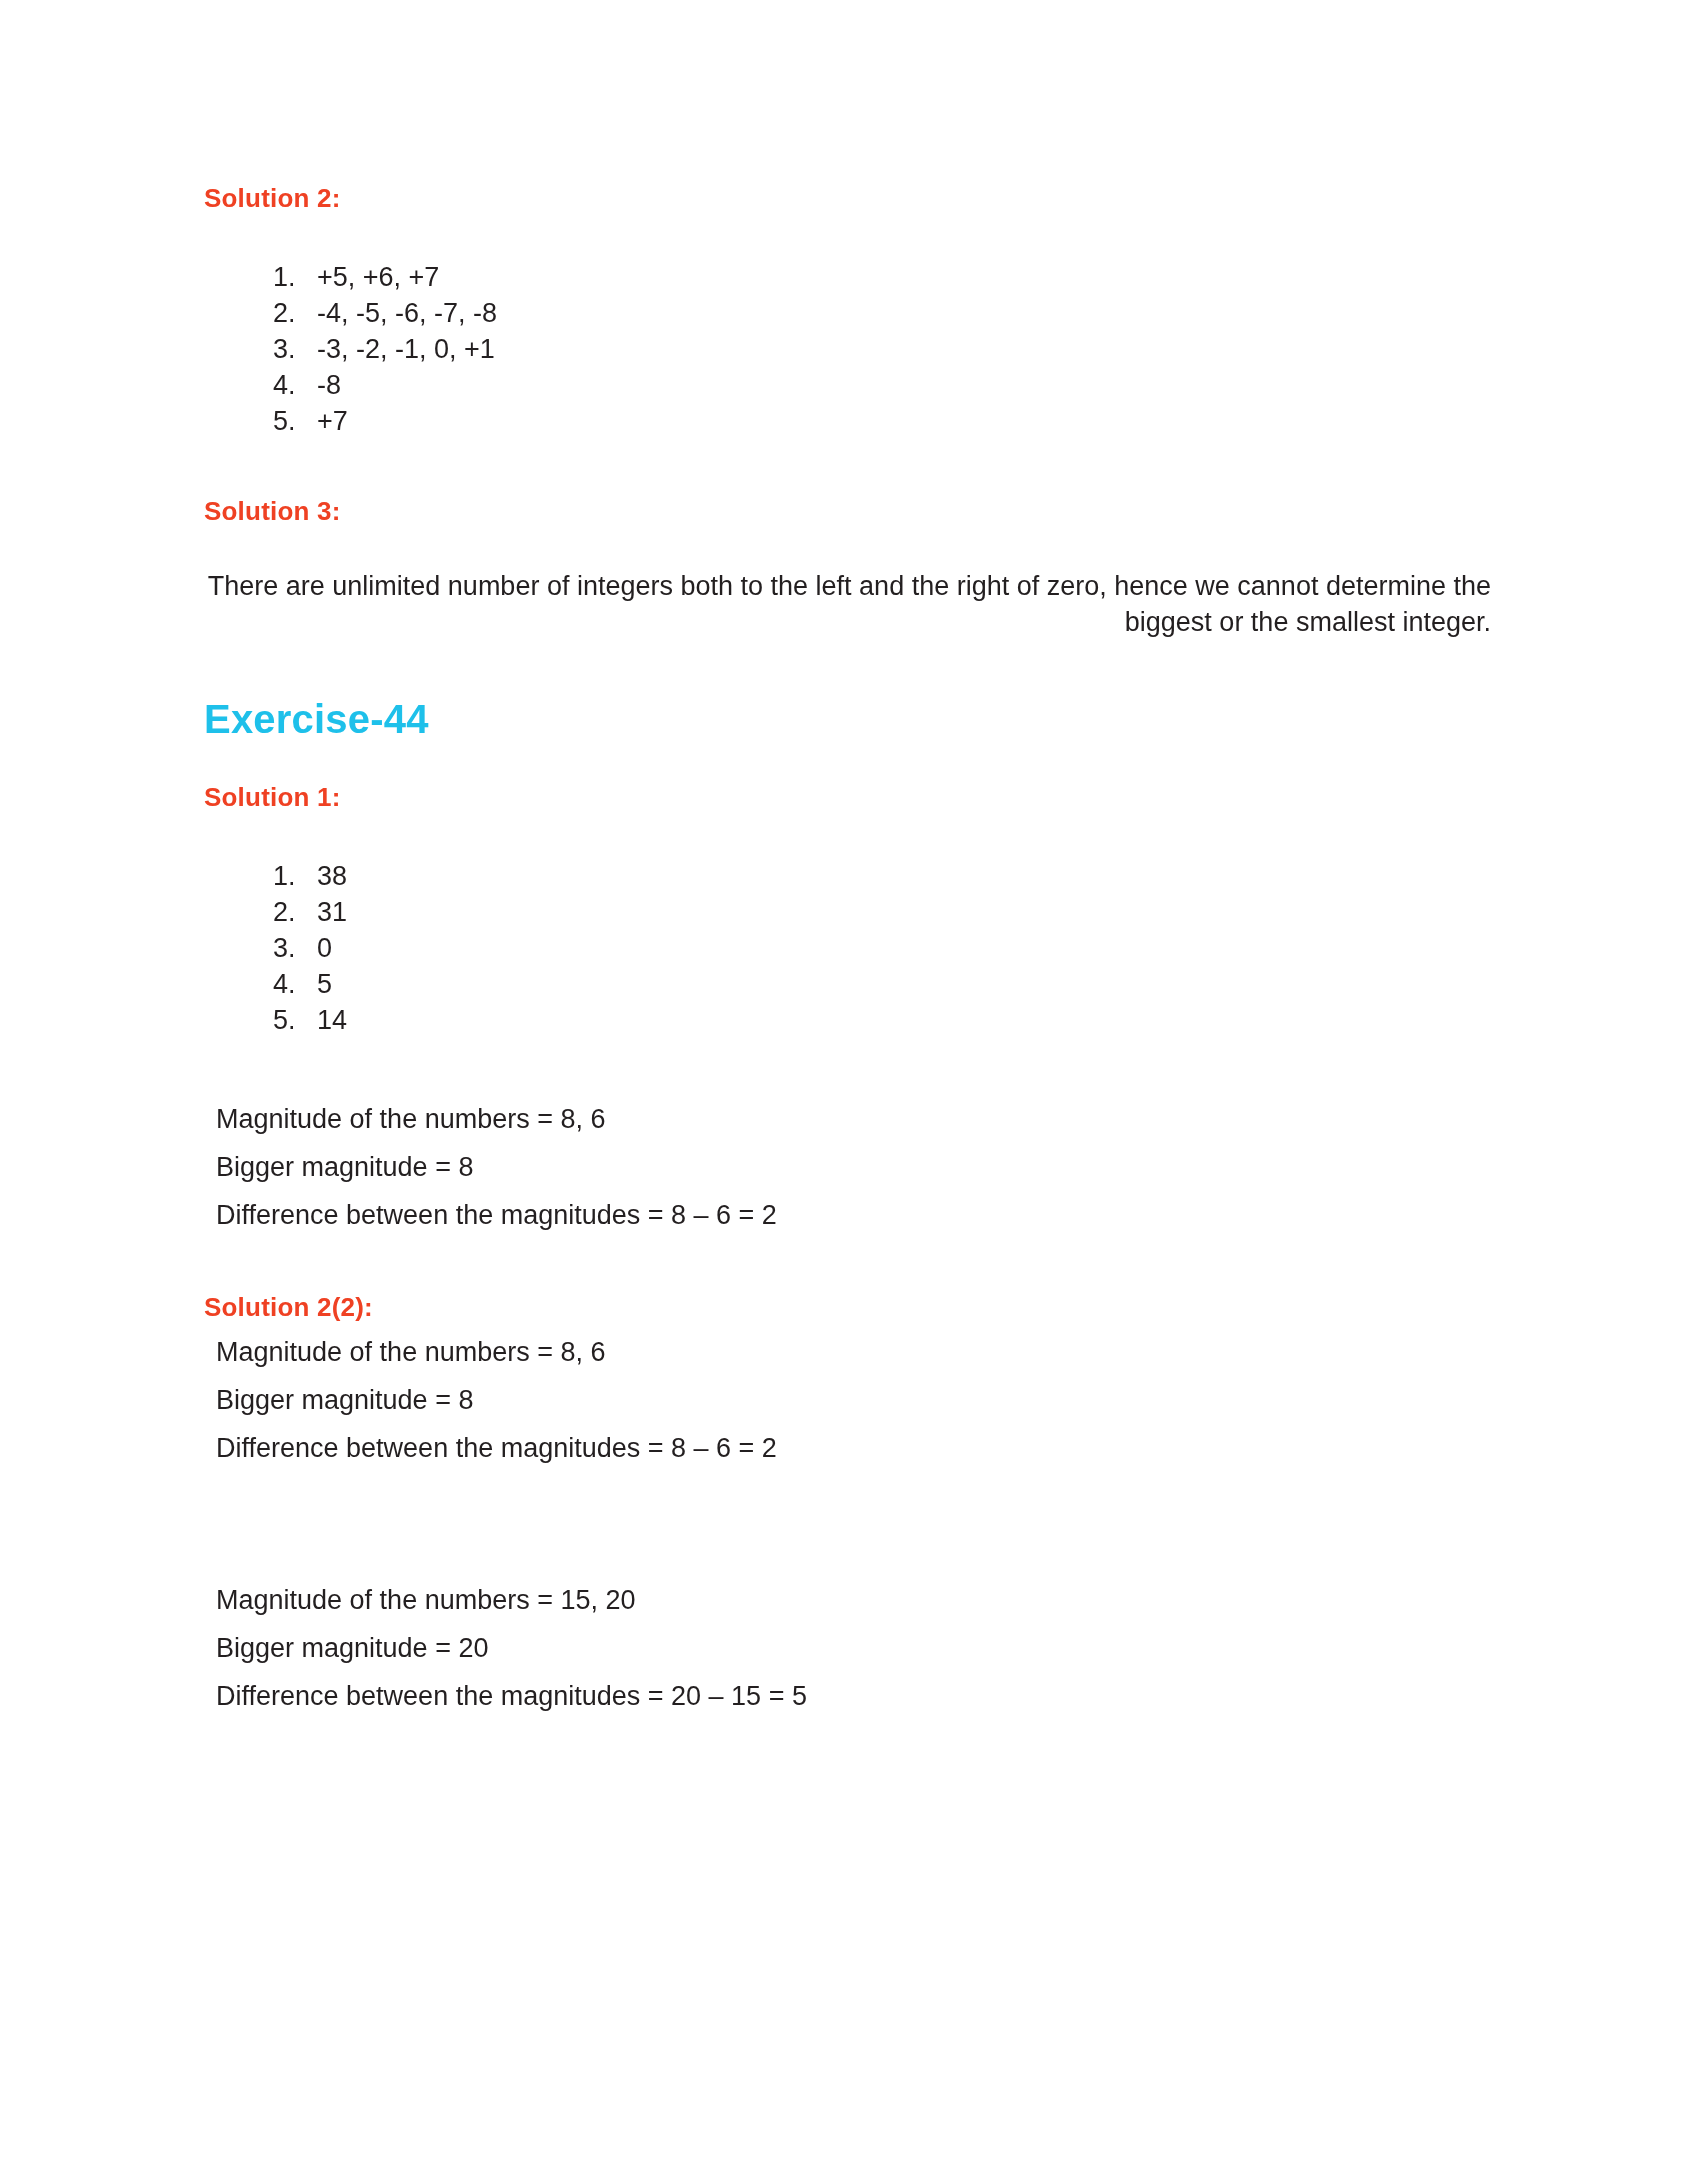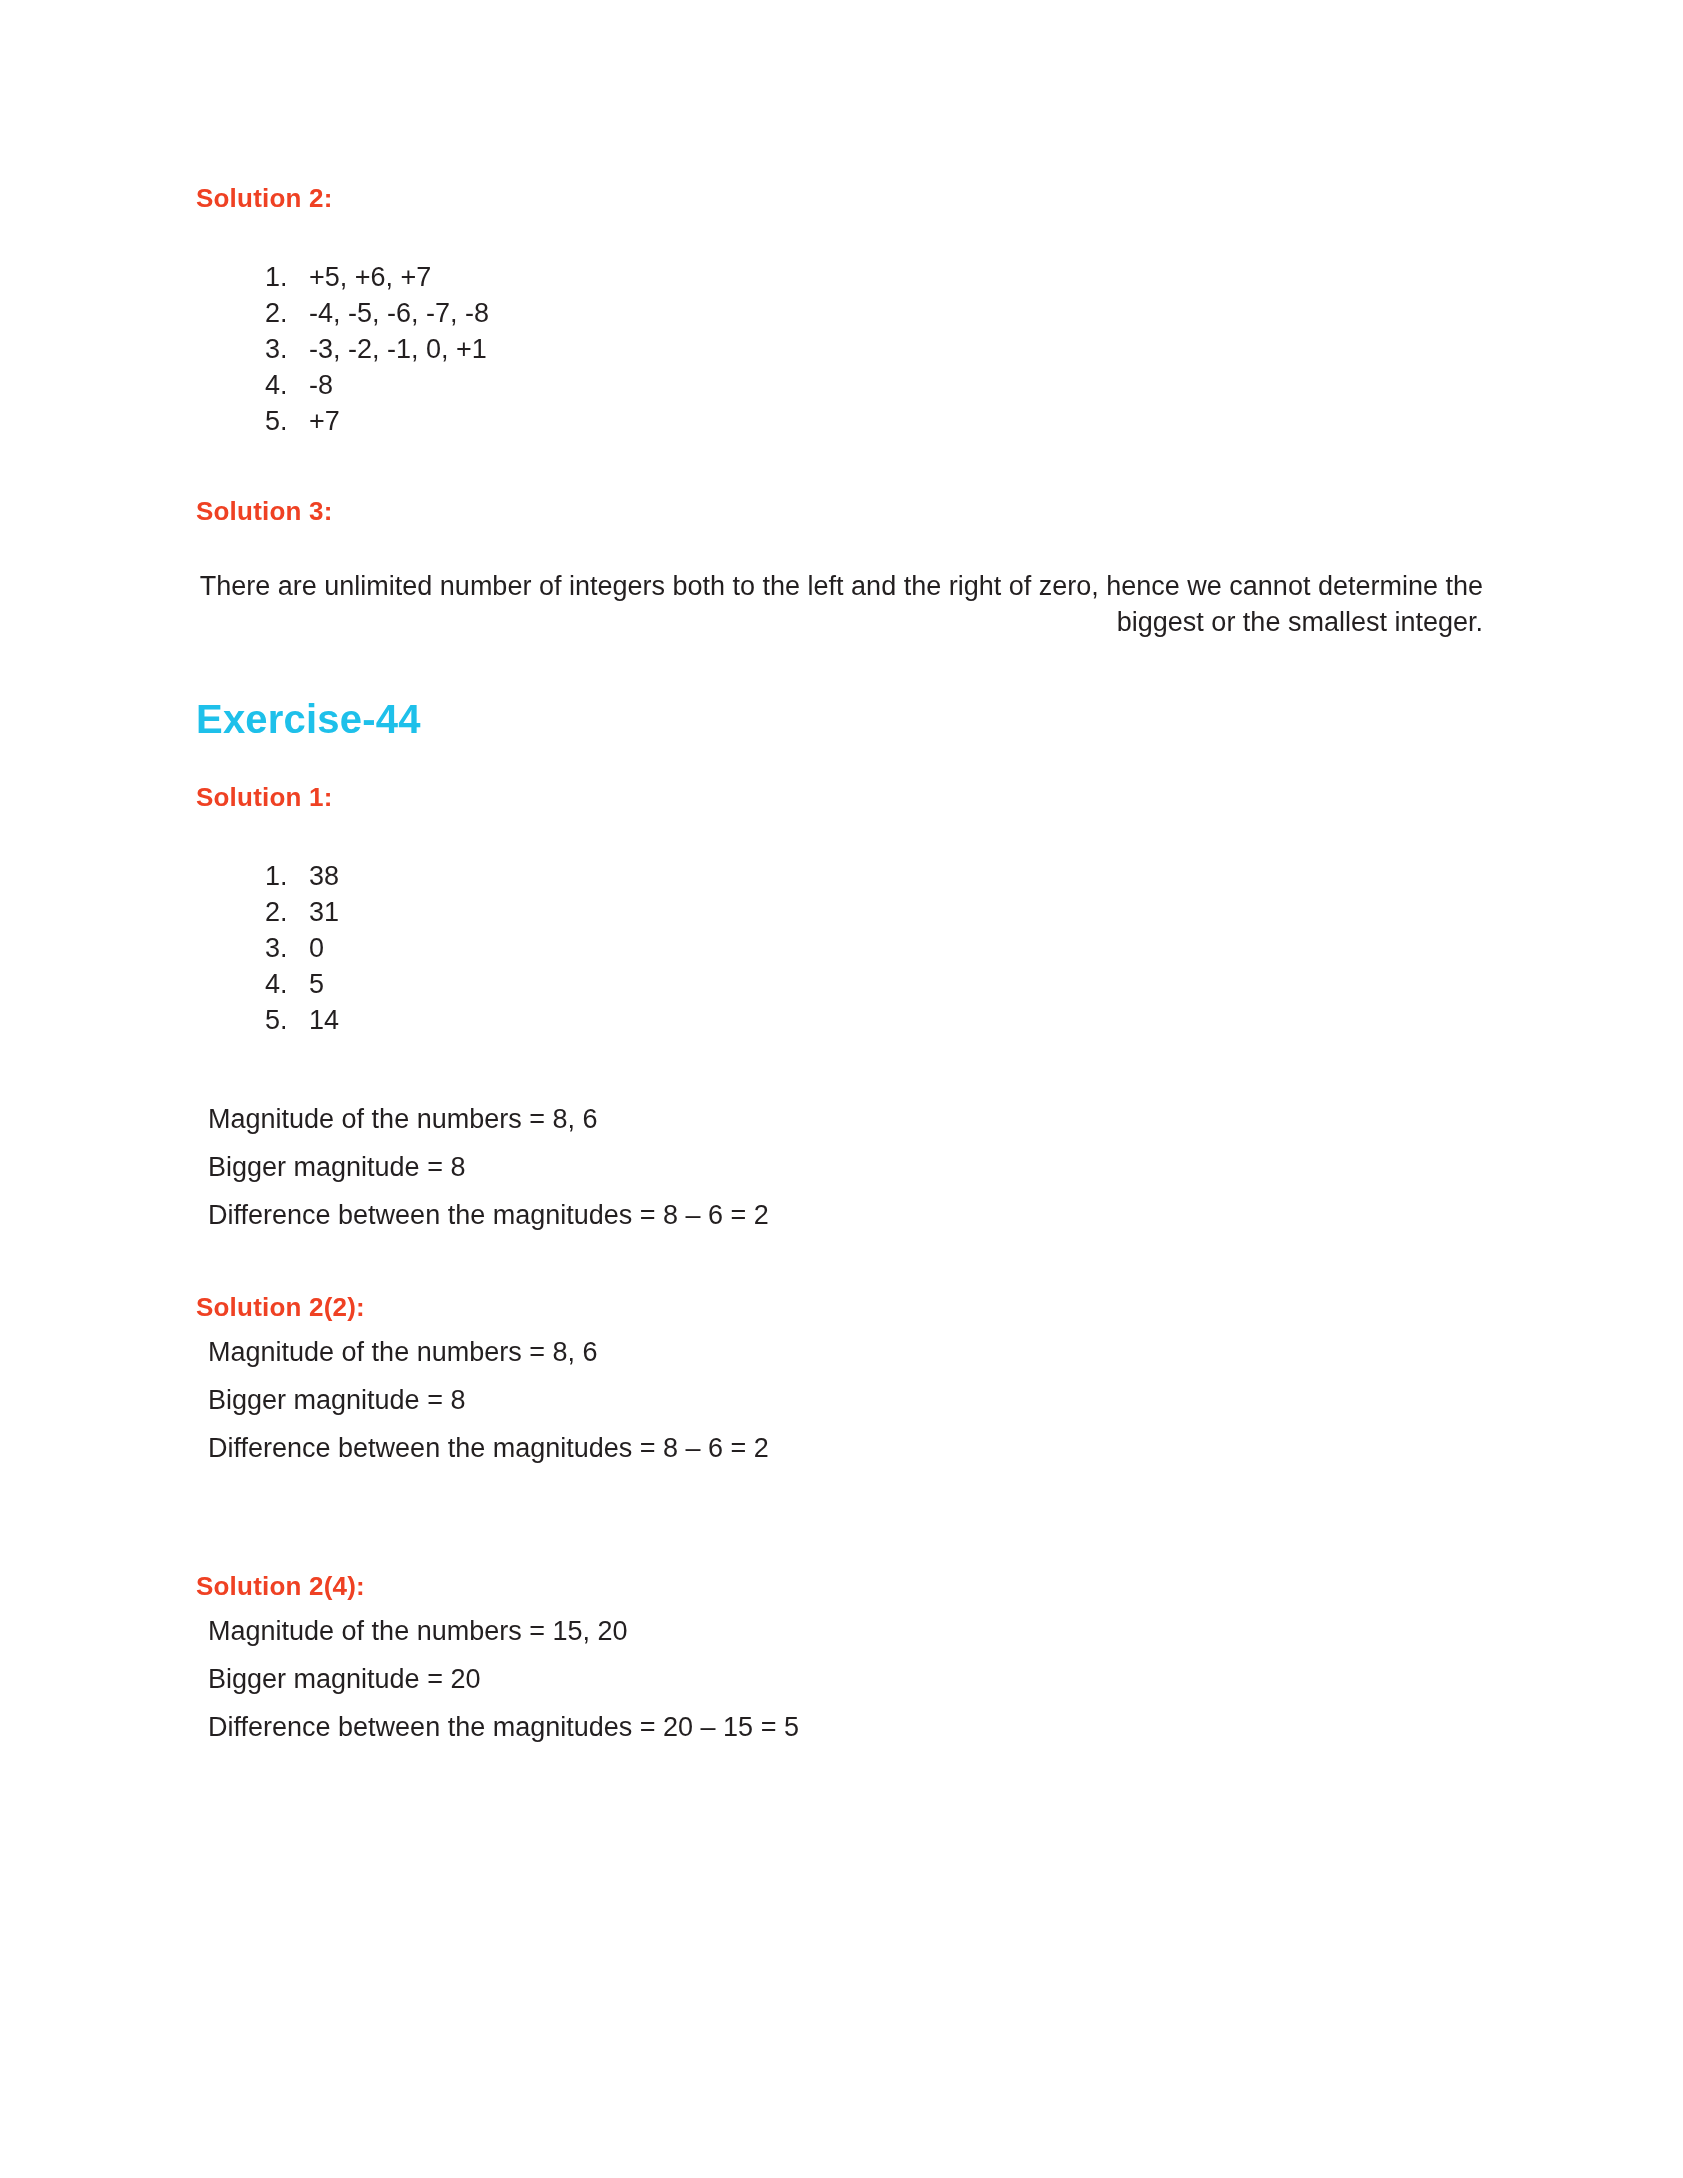--- a/index.html
+++ b/index.html
@@ -17,21 +17,21 @@
     position: relative;
     width: 1683px;
     height: 2178px;
     background: #ffffff;
     box-sizing: border-box;
     padding: 0;
     overflow: hidden;
   }
   .content {
     position: absolute;
-    left: 196px;
+    left: 204px;
     top: 183px;
     width: 1287px;
   }
 
   .sol-heading {
     color: #ef4123;
     font-weight: bold;
     font-size: 26px;
     line-height: 1.2;
     letter-spacing: 0.2px;
@@ -135,21 +135,20 @@
       <p class="body-text">Bigger magnitude = 8</p>
       <p class="body-text">Difference between the magnitudes = 8 – 6 = 2</p>
     </div>
 
     <div class="gap-block"></div>
 
 
     <div class="gap-block"></div>
 
     <div>
-      <h3 class="sol-heading">Solution 2(4):</h3>
       <p class="body-text">Magnitude of the numbers = 15, 20</p>
       <p class="body-text">Bigger magnitude = 20</p>
       <p class="body-text">Difference between the magnitudes = 20 – 15 = 5</p>
     </div>
 
   </div>
 </div>
 
 
 </body></html>

